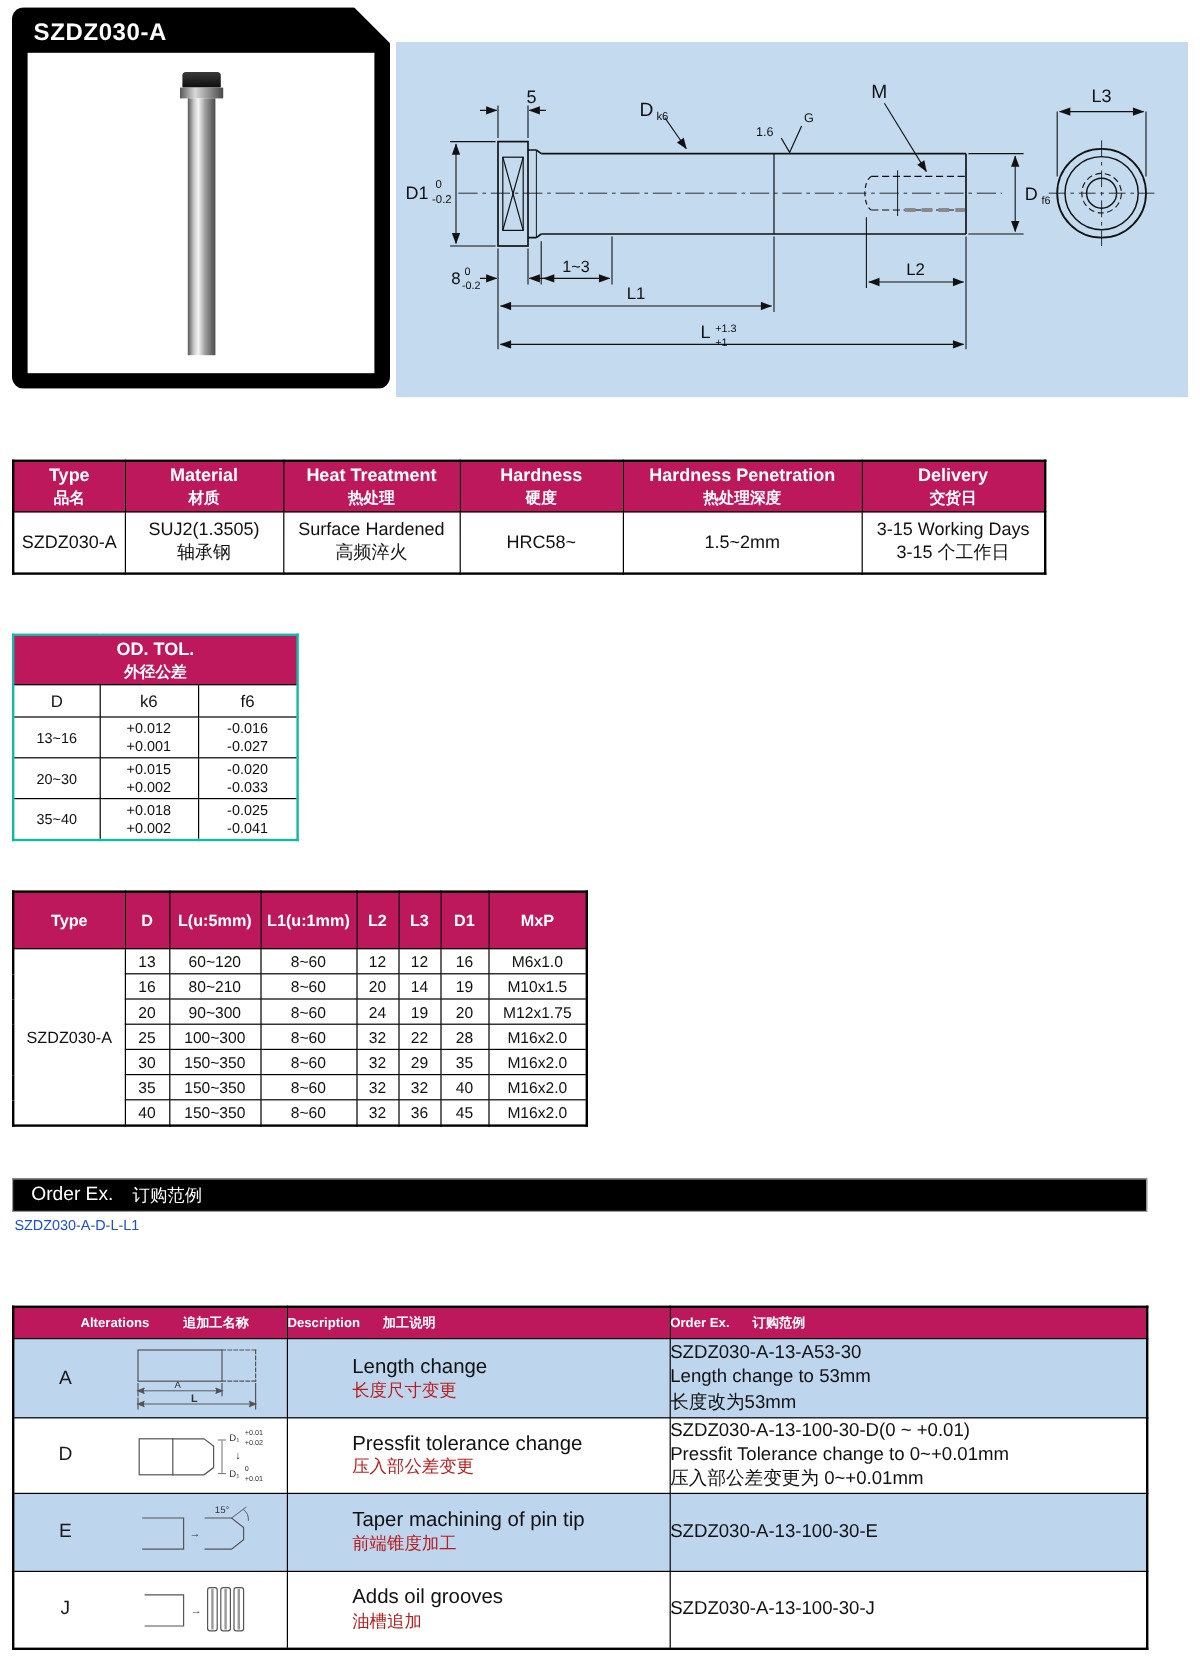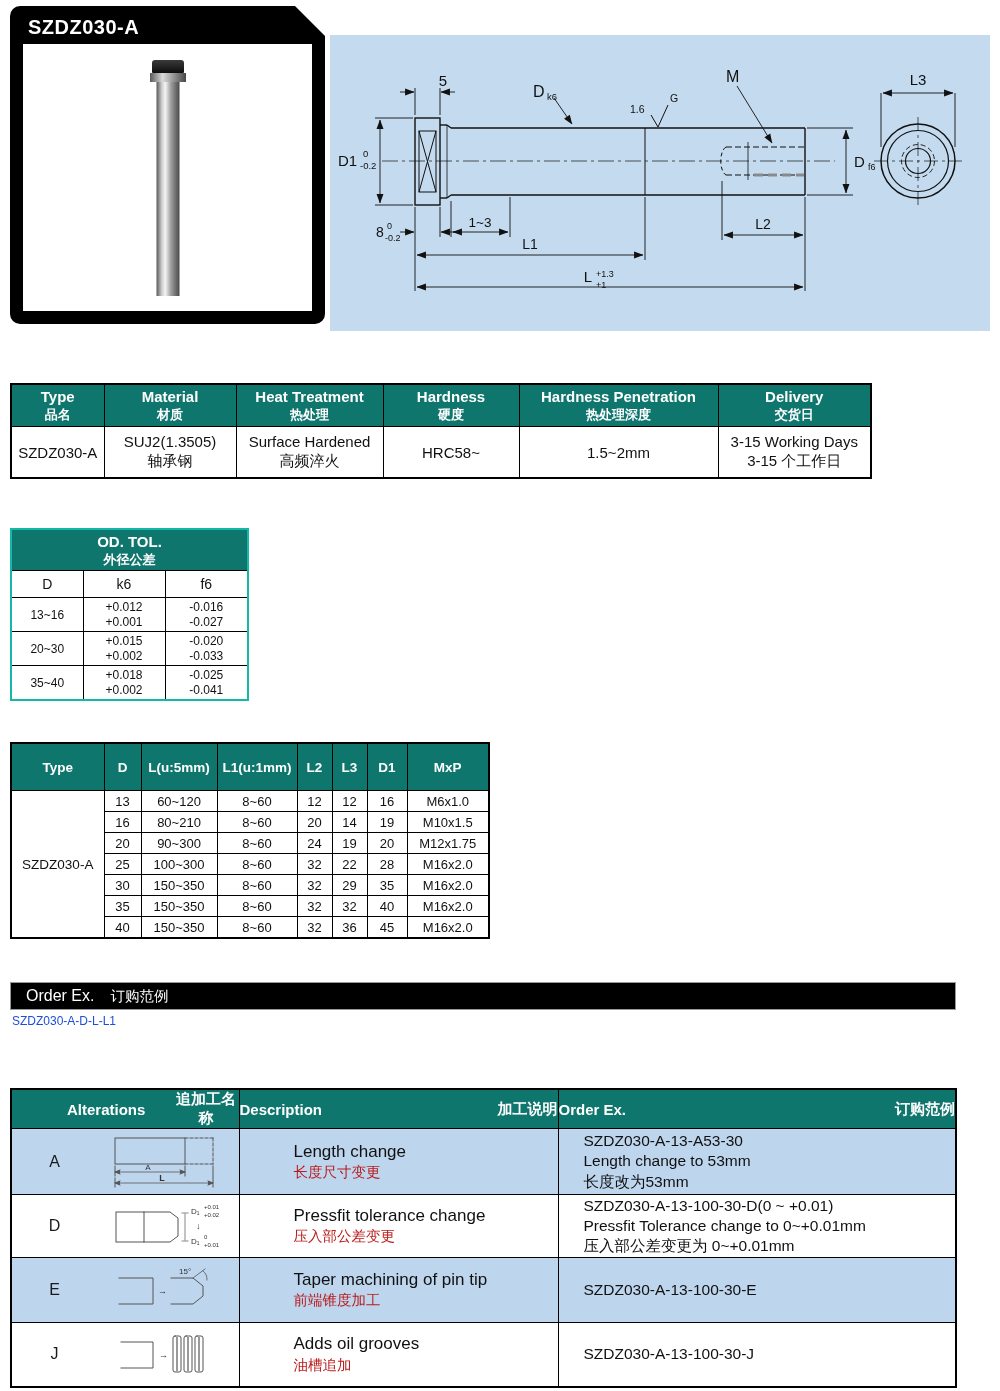--- a/index.html
+++ b/index.html
@@ -22,21 +22,21 @@
   .pin-shaft{top:38px;width:23px;height:214px;background:linear-gradient(90deg,#575757 0%,#c9c9c9 22%,#f5f5f5 38%,#a0a0a0 62%,#4a4a4a 100%);}
 
   
   #draw-panel{left:330px;top:35px;width:660px;height:296px;background:#c4daee;}
   #draw-panel svg{display:block;width:660px;height:296px;}
   svg text{fill:#111;font-family:"Liberation Sans",sans-serif;}
 
   
   table{border-collapse:collapse;table-layout:fixed;}
   td,th{border:1.5px solid #000;text-align:center;vertical-align:middle;padding:0;}
-  .blk{background:#0f766e;color:#fff;}
+  .blk{background:#be185d;color:#fff;}
   .blk td,.blk th{border-color:#000;color:#fff;}
   .h-en{display:block;font-size:15px;font-weight:600;line-height:1.25;}
   .h-zh{display:block;font-size:13px;line-height:1.2;}
   .two-line span{display:block;line-height:1.25;}
 
   #spec-table{left:10px;top:383px;width:860px;border:2px solid #000;}
   #spec-table th{height:41px;}
   #spec-table td{height:50px;font-size:15px;}
 
   #od-table{left:10px;top:528px;width:237px;border:2px solid #14b8a6;}
@@ -51,31 +51,31 @@
   #dim-table td{height:20px;font-size:13px;border-width:1.3px;margin-top:32px;}
   #dim-table .type-cell{font-size:13.5px;}
 
   #order-bar{left:10px;top:982px;width:946px;height:28px;background:#000;color:#fff;
     display:flex;align-items:center;gap:16px;padding-left:15px;box-sizing:border-box;border:1px solid #999;}
   #order-bar .ob-en{font-size:16px;}
   #order-bar .ob-zh{font-size:14.5px;}
   #order-example{left:12px;top:1014px;font-size:12px;color:#1d4ed8;}
 
   #alt-table{left:10px;top:1088px;width:945px;border:2px solid #000;}
-  #alt-table th{height:25px;font-size:15px;}
+  #alt-table th{height:25px;font-size:11px;}
   #alt-table .hd-wrap{display:flex;align-items:center;gap:28px;padding-left:55px;}
-  #alt-table .hd-wrap.ctr{justify-content:space-between;padding-left:0;gap:29px;}
+  #alt-table .hd-wrap.ctr{justify-content:flex-start;padding-left:0;gap:19px;}
   #alt-table td{text-align:left;}
   #alt-table .code-cell{display:flex;align-items:center;height:100%;}
   #alt-table .code{width:85px;text-align:center;font-size:16px;color:#1a1a1a;}
   #alt-table .alt-icon{flex:1;display:flex;justify-content:center;align-items:center;}
   #alt-table .desc{padding-left:54px;}
   #alt-table .desc .d-en{display:block;font-size:17px;line-height:1.3;}
   #alt-table .desc .d-zh{display:block;font-size:14.5px;line-height:1.35;color:#b91c1c;}
-  #alt-table .ord{padding-left:25px;}
+  #alt-table .ord{}
   #alt-table .ord span{display:block;font-size:15.5px;line-height:1.3;}
   tr.blue-row{background:#bed5ee;}
   .alt-icon svg text{fill:#333;}
   .alt-icon svg{stroke-linecap:square;}
 </style>
 </head>
 <body>
 
 <div class="abs" id="photo-box">
   <div id="photo-title">SZDZ030-A</div>

